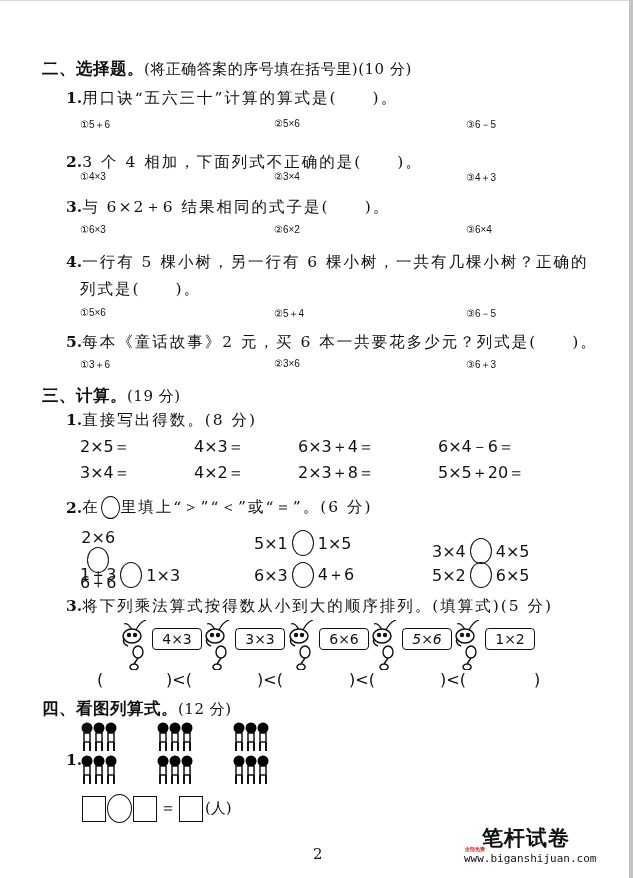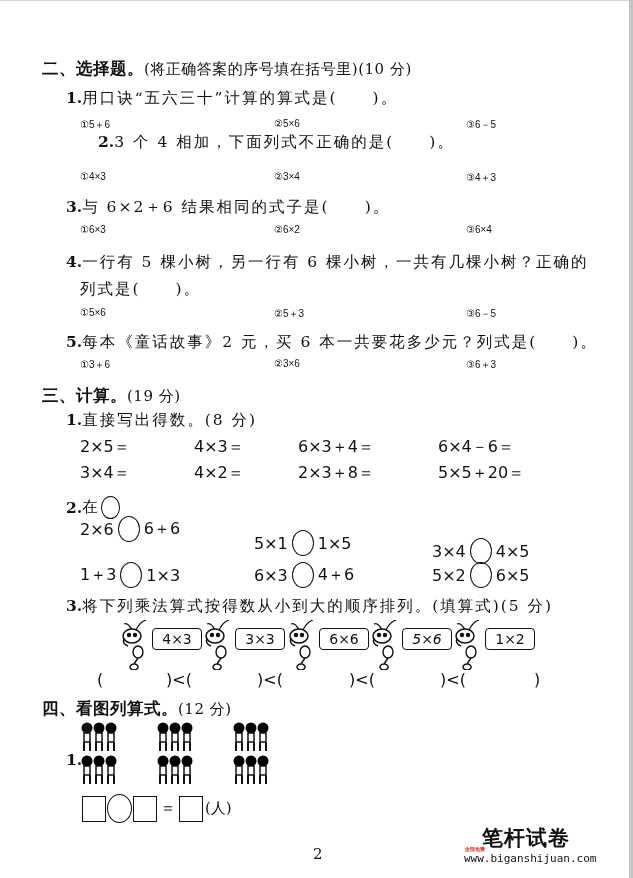--- a/index.html
+++ b/index.html
@@ -48,40 +48,40 @@
   <span>二、选择题。</span><span class="note">(将正确答案的序号填在括号里)(10 分)</span>
 </div>
 
 <div class="abs q" style="left:66px; top:88px;">
   <span class="num">1.</span><span>用口诀“五六三十”计算的算式是(　　)。</span>
 </div>
 <div class="abs opt" style="left:80px; top:118px;">①5＋6</div>
 <div class="abs opt" style="left:274px; top:118px;">②5×6</div>
 <div class="abs opt" style="left:466px; top:118px;">③6－5</div>
 
-<div class="abs q" style="left:66px; top:132px;margin-left:32px;">
+<div class="abs q" style="left:66px; top:152px;">
   <span class="num">2.</span><span>3 个 4 相加，下面列式不正确的是(　　)。</span>
 </div>
 <div class="abs opt" style="left:80px; top:171px;">①4×3</div>
 <div class="abs opt" style="left:274px; top:171px;">②3×4</div>
 <div class="abs opt" style="left:466px; top:171px;">③4＋3</div>
 
 <div class="abs q" style="left:66px; top:197px;">
   <span class="num">3.</span><span>与 6×2＋6 结果相同的式子是(　　)。</span>
 </div>
 <div class="abs opt" style="left:80px; top:224px;">①6×3</div>
 <div class="abs opt" style="left:274px; top:224px;">②6×2</div>
 <div class="abs opt" style="left:466px; top:224px;">③6×4</div>
 
 <div class="abs q" style="left:66px; top:252px;">
   <span class="num">4.</span><span>一行有 5 棵小树，另一行有 6 棵小树，一共有几棵小树？正确的</span>
 </div>
 <div class="abs q" style="left:80px; top:279px;">列式是(　　)。</div>
 <div class="abs opt" style="left:80px; top:307px;">①5×6</div>
-<div class="abs opt" style="left:274px; top:307px;">②5＋3</div>
+<div class="abs opt" style="left:274px; top:307px;">②5＋4</div>
 <div class="abs opt" style="left:466px; top:307px;">③6－5</div>
 
 <div class="abs q" style="left:66px; top:332px;">
   <span class="num">5.</span><span>每本《童话故事》2 元，买 6 本一共要花多少元？列式是(　　)。</span>
 </div>
 <div class="abs opt" style="left:80px; top:358px;">①3＋6</div>
 <div class="abs opt" style="left:274px; top:358px;">②3×6</div>
 <div class="abs opt" style="left:466px; top:358px;">③6＋3</div>
 
 <div class="abs section-title" style="left:42px; top:385px;">
@@ -97,23 +97,24 @@
 <div class="abs calc" style="left:438px; top:437px;">6×4－6＝</div>
 <div class="abs calc" style="left:80px; top:463px;text-align:center;">3×4＝</div>
 <div class="abs calc" style="left:194px; top:463px;">4×2＝</div>
 <div class="abs calc" style="left:298px; top:463px;">2×3＋8＝</div>
 <div class="abs calc" style="left:438px; top:463px;">5×5＋20＝</div>
 
 <div class="abs q" style="left:66px; top:496px; display:flex; align-items:center;">
   <span class="num">2.</span>
     <span>在</span>
     <span class="circle small"></span>
-</div>
-
-<div class="abs cmp-row" style="left:80px; top:516px;">
+    <span>里填上“＞”“＜”或“＝”。(6 分)</span>
+</div>
+
+<div class="abs cmp-row" style="left:80px; top:528px;flex-direction:column;">
   <span>2×6</span>
     <span class="circle"></span>
     <span>6＋6</span>
 </div>
 <div class="abs cmp-row" style="left:254px; top:530px;">
   <span>5×1</span>
     <span class="circle"></span>
     <span>1×5</span>
 </div>
 <div class="abs cmp-row" style="left:432px; top:530px;margin-top:8px;">

